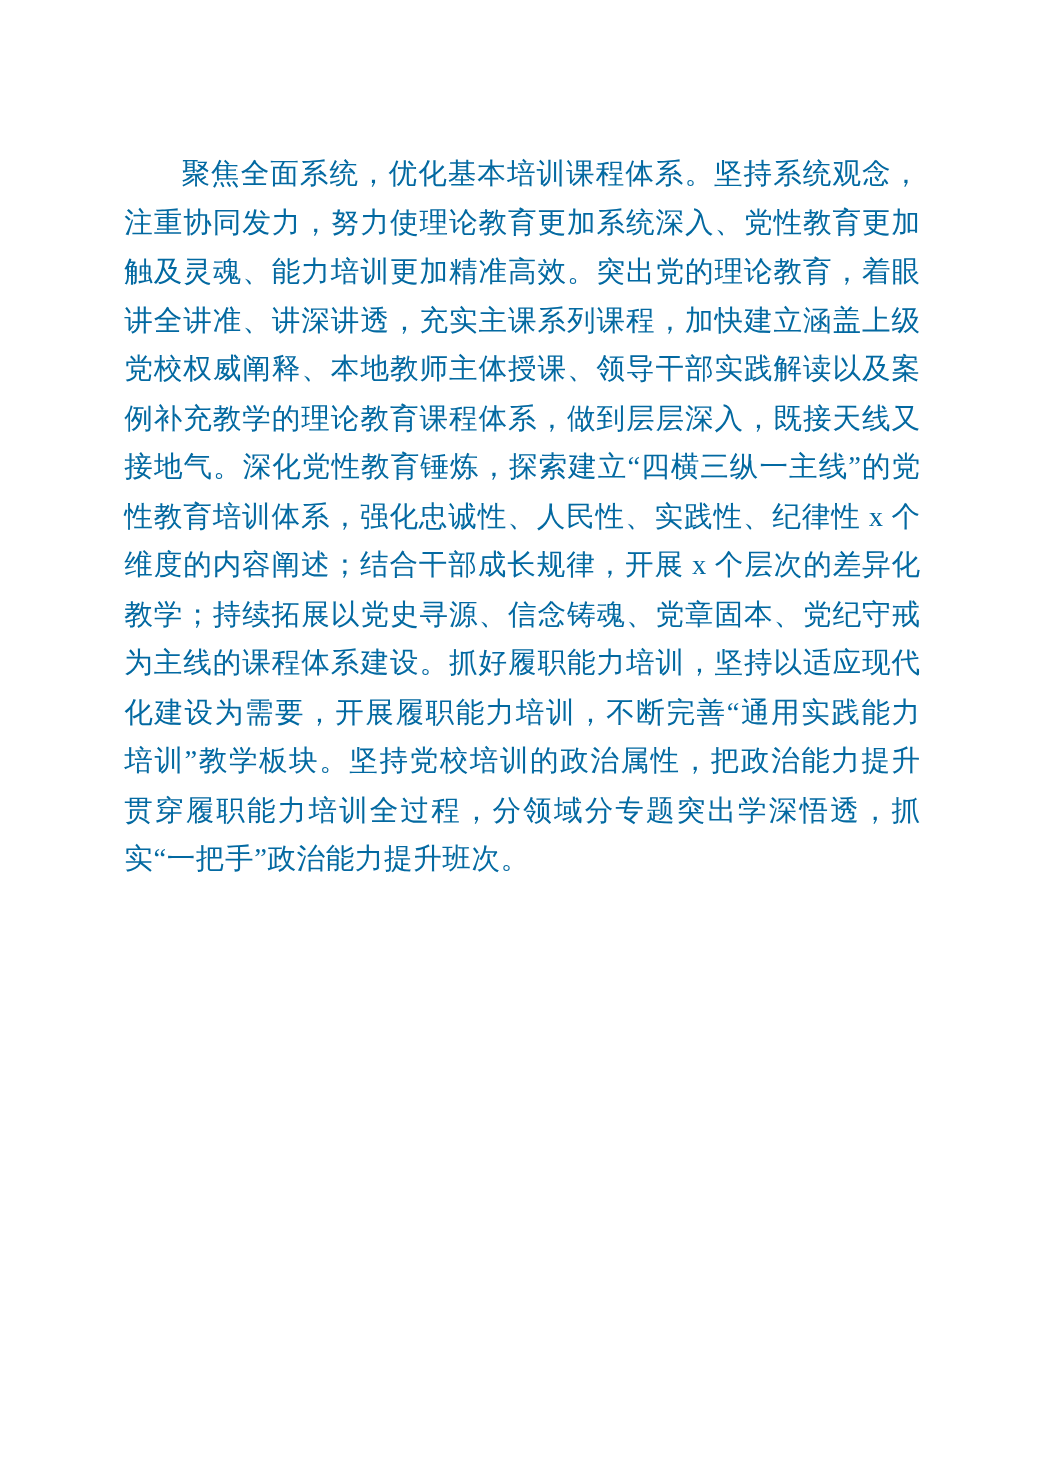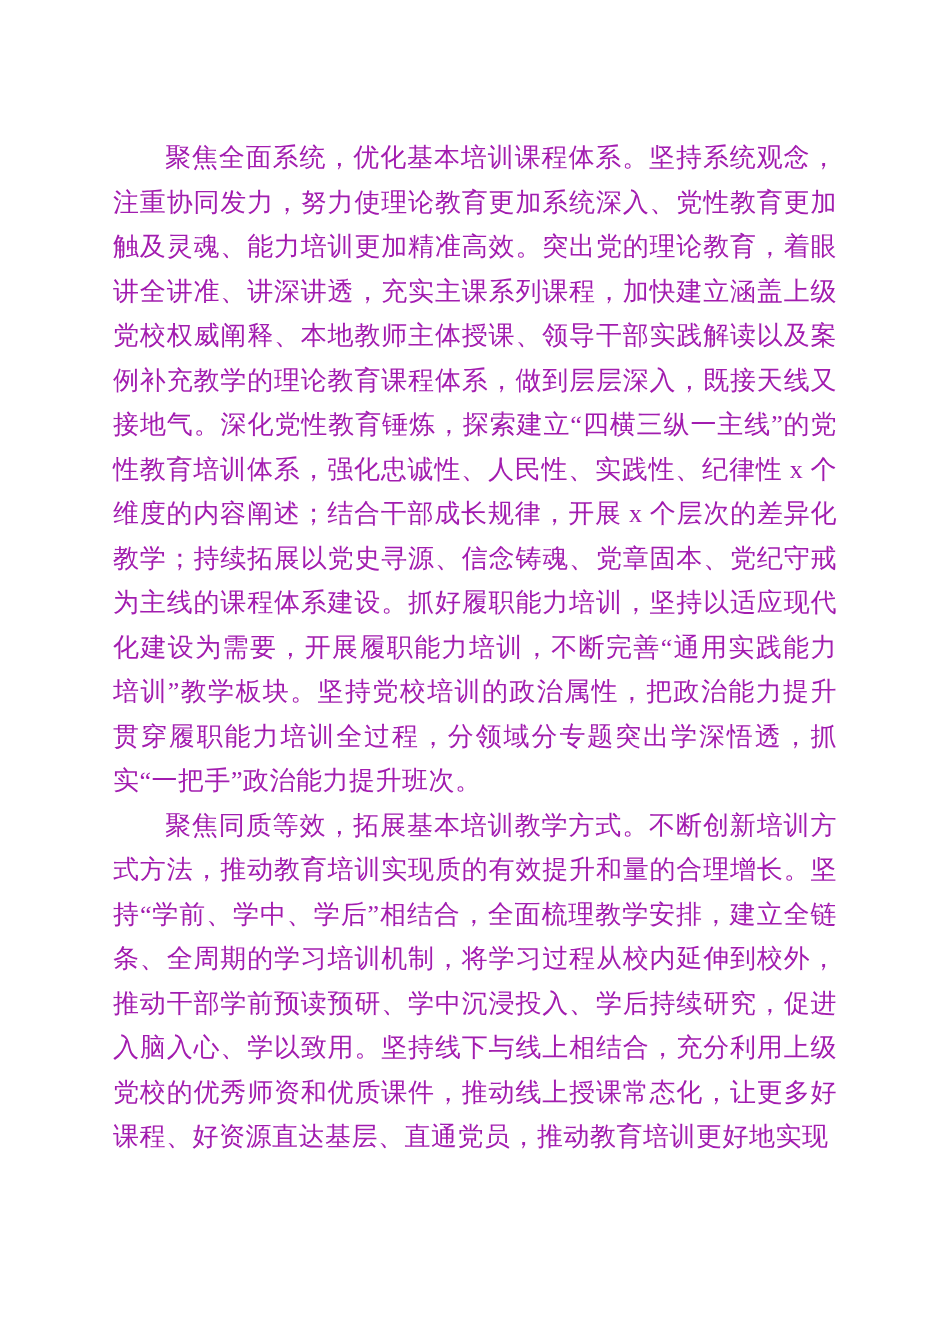--- a/index.html
+++ b/index.html
@@ -19,28 +19,27 @@
     position: absolute;
     left: 113px;
     top: 136px;
     width: 724px;
   }
   .para {
     margin: 0;
     padding: 0;
     font-size: 26px;
     line-height: 44.5px;
-    color: #a21caf;
+    color: #0369a1;
     text-align: justify;
     text-indent: 2em;
     word-break: break-all;
     letter-spacing: 0.5px;
   }
 </style>
 </head>
 <body>
 
 <div class="page">
   <div class="content">
     <p class="para">聚焦全面系统，优化基本培训课程体系。坚持系统观念，注重协同发力，努力使理论教育更加系统深入、党性教育更加触及灵魂、能力培训更加精准高效。突出党的理论教育，着眼讲全讲准、讲深讲透，充实主课系列课程，加快建立涵盖上级党校权威阐释、本地教师主体授课、领导干部实践解读以及案例补充教学的理论教育课程体系，做到层层深入，既接天线又接地气。深化党性教育锤炼，探索建立“四横三纵一主线”的党性教育培训体系，强化忠诚性、人民性、实践性、纪律性 x 个维度的内容阐述；结合干部成长规律，开展 x 个层次的差异化教学；持续拓展以党史寻源、信念铸魂、党章固本、党纪守戒为主线的课程体系建设。抓好履职能力培训，坚持以适应现代化建设为需要，开展履职能力培训，不断完善“通用实践能力培训”教学板块。坚持党校培训的政治属性，把政治能力提升贯穿履职能力培训全过程，分领域分专题突出学深悟透，抓实“一把手”政治能力提升班次。</p>
-    <p class="para">聚焦同质等效，拓展基本培训教学方式。不断创新培训方式方法，推动教育培训实现质的有效提升和量的合理增长。坚持“学前、学中、学后”相结合，全面梳理教学安排，建立全链条、全周期的学习培训机制，将学习过程从校内延伸到校外，推动干部学前预读预研、学中沉浸投入、学后持续研究，促进入脑入心、学以致用。坚持线下与线上相结合，充分利用上级党校的优秀师资和优质课件，推动线上授课常态化，让更多好课程、好资源直达基层、直通党员，推动教育培训更好地实现</p>
   </div>
 </div>
 
 </body></html>

